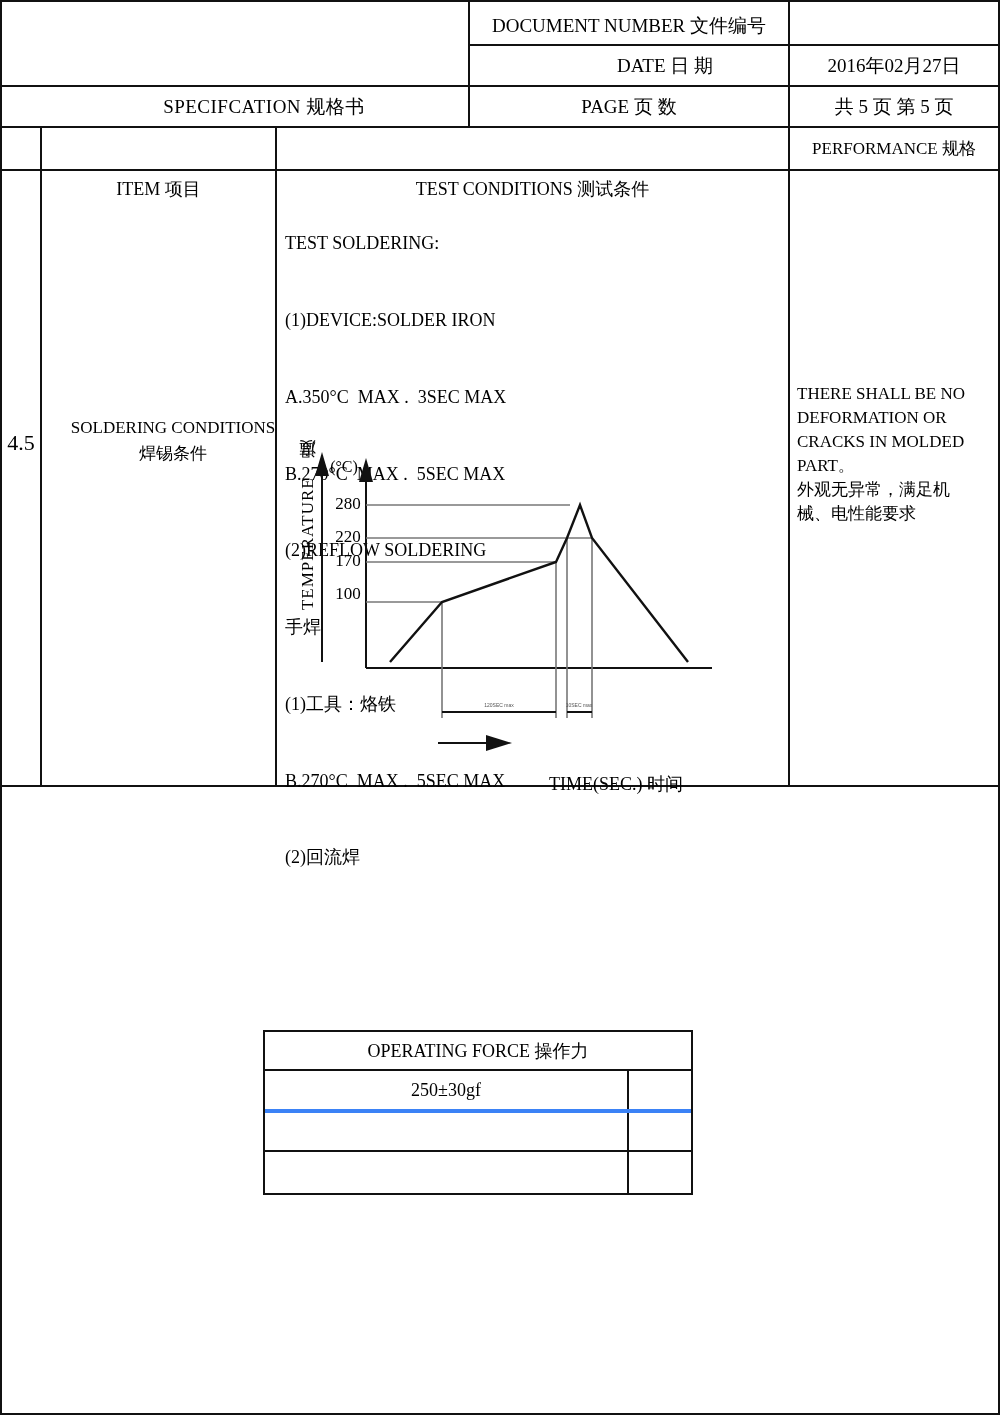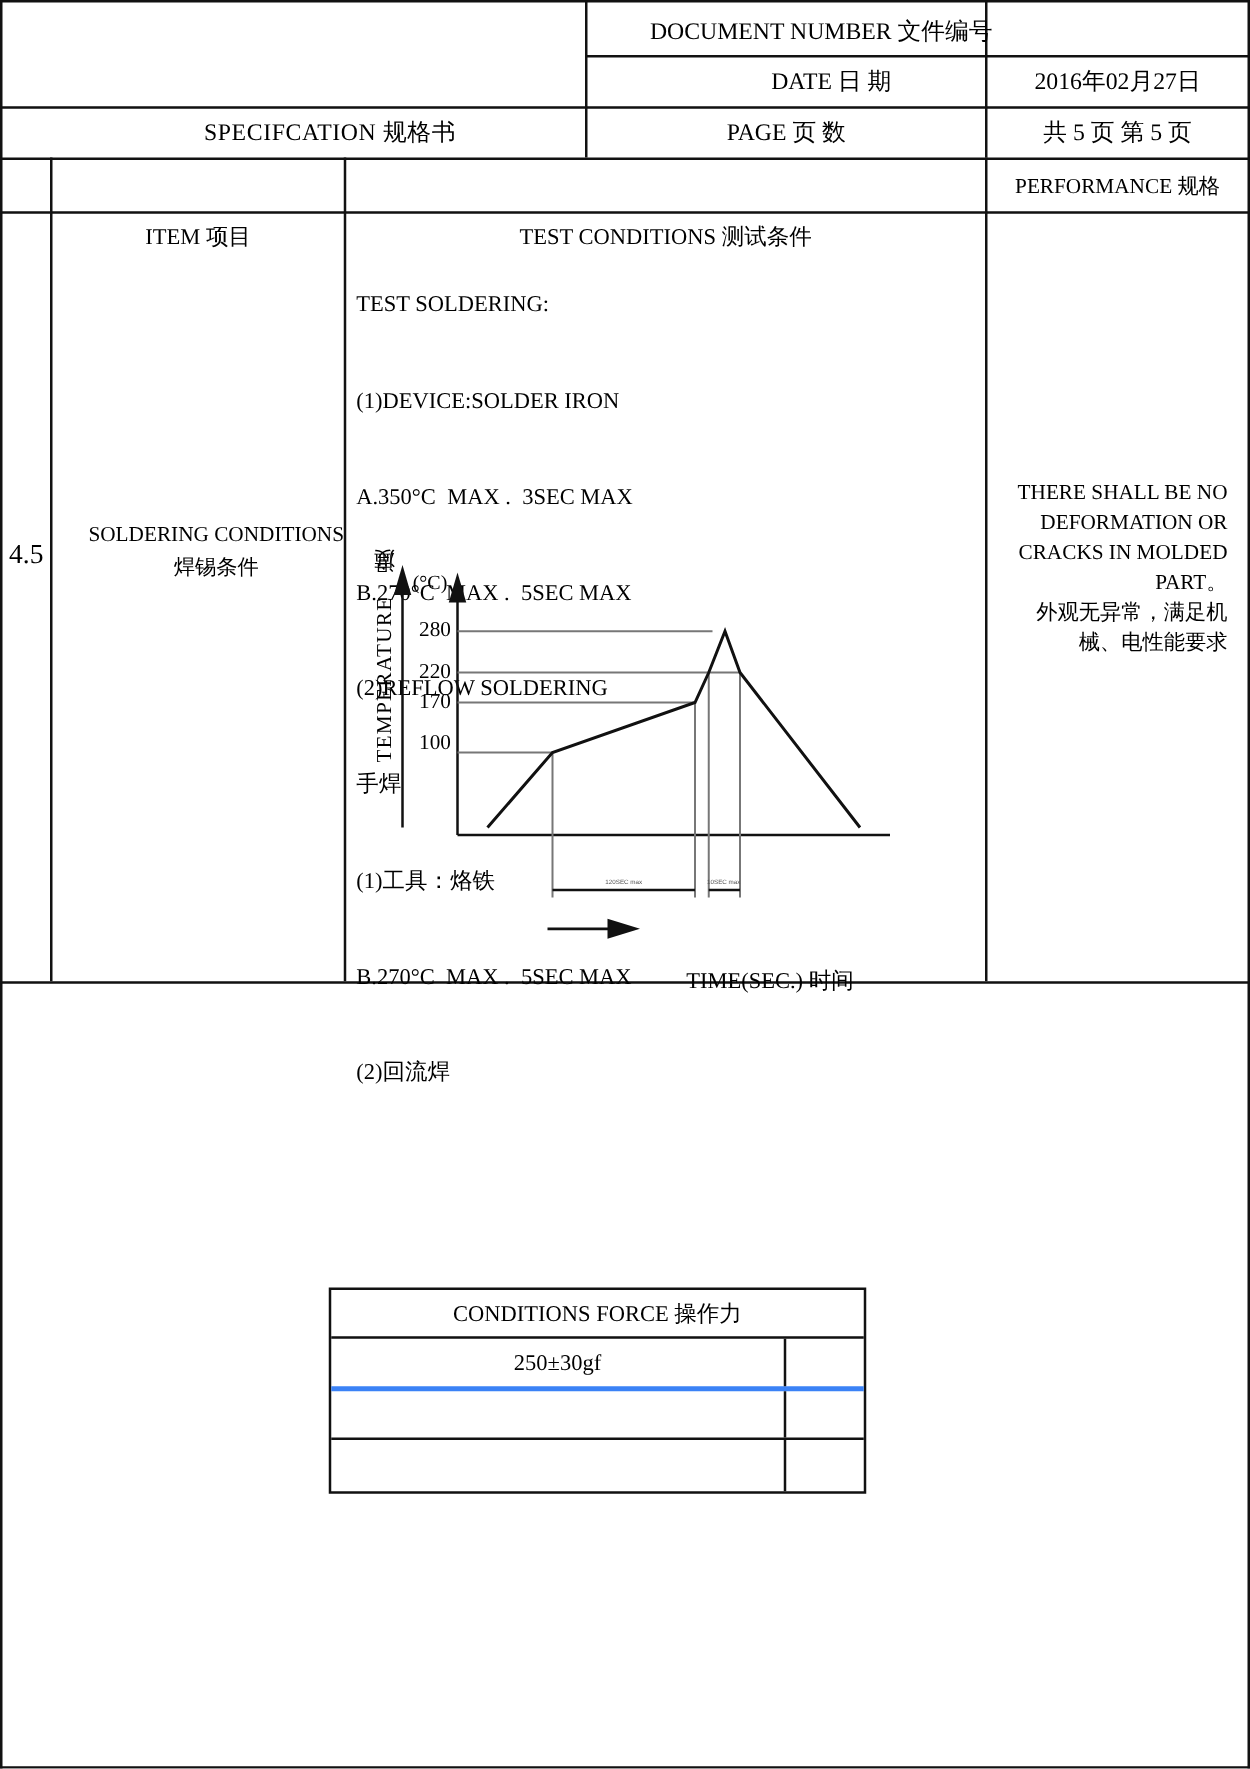--- a/index.html
+++ b/index.html
@@ -58,21 +58,21 @@
 
   
   #perf-text {
     position: absolute;
     left: 797px;
     top: 382px;
     width: 185px;
     font-size: 17px;
     line-height: 24px;
   }
-  #perf-text .line { white-space: pre; text-align: right; }
+  #perf-text .line { white-space: pre; }
 
   
   #item-no {
     position: absolute;
     left: 2px; top: 430px; width: 38px;
     text-align: center;
     font-size: 22px;
   }
   #item-name {
     position: absolute;
@@ -152,21 +152,21 @@
   <div class="ln hln" style="left:0;     top:169px; width:1000px;"></div>
   <div class="ln hln" style="left:0;     top:785px; width:1000px;"></div>
 
   <div class="ln vln" style="left:468px; top:0;   height:126px;"></div>
   <div class="ln vln" style="left:788px; top:0;   height:126px;"></div>
 
   <div class="ln vln" style="left:40px;  top:126px; height:659px;"></div>
   <div class="ln vln" style="left:275px; top:126px; height:659px;"></div>
   <div class="ln vln" style="left:788px; top:126px; height:659px;"></div>
 
-  <div class="cell t19" style="left:498px; top:2px;  width:318px; height:48px;">DOCUMENT NUMBER  文件编号</div>
+  <div class="cell t19" style="left:470px; top:2px;  width:318px; height:48px;">DOCUMENT NUMBER  文件编号</div>
   <div class="cell t19" style="left:790px; top:2px;  width:208px; height:42px;"></div>
 
   <div class="cell t19" style="left:470px; top:46px; width:318px; height:39px;margin-left:36px;">DATE    日 期</div>
   <div class="cell t19" style="left:790px; top:46px; width:208px; height:39px;">2016年02月27日</div>
 
   <div class="cell t19 sp-wide" style="left:2px;   top:87px; width:524px; height:39px;">SPECIFCATION  规格书</div>
   <div class="cell t19" style="left:470px; top:87px; width:318px; height:39px;">PAGE    页  数</div>
   <div class="cell t19" style="left:790px; top:87px; width:208px; height:39px;">共 5 页   第 5 页</div>
 
   <div class="cell t18" style="left:2px;   top:128px; width:38px;  height:41px;"></div>
@@ -249,21 +249,21 @@
   <div class="cell t16" style="left:316px; top:456px; width:56px; height:22px;">(°C)</div>
   <div class="cell t17" style="left:330px; top:494px; width:36px; height:20px;">280</div>
   <div class="cell t17" style="left:330px; top:527px; width:36px; height:20px;">220</div>
   <div class="cell t17" style="left:330px; top:551px; width:36px; height:20px;">170</div>
   <div class="cell t17" style="left:330px; top:584px; width:36px; height:20px;">100</div>
 
   <div class="cell t18" style="left:516px; top:730px; width:200px; height:26px;">TIME(SEC.)  时间</div>
 
   <div id="of-table">
     <div class="row r0">
-      <div class="c-main">CONDITIONS FORCE   操作力</div>
+      <div class="c-main">OPERATING FORCE   操作力</div>
 
     </div>
     <div class="row r1">
       <div class="c-main">250±30gf</div>
       <div class="c-side"></div>
     </div>
     <div class="row r2">
       <div class="c-main"></div>
       <div class="c-side"></div>
     </div>

